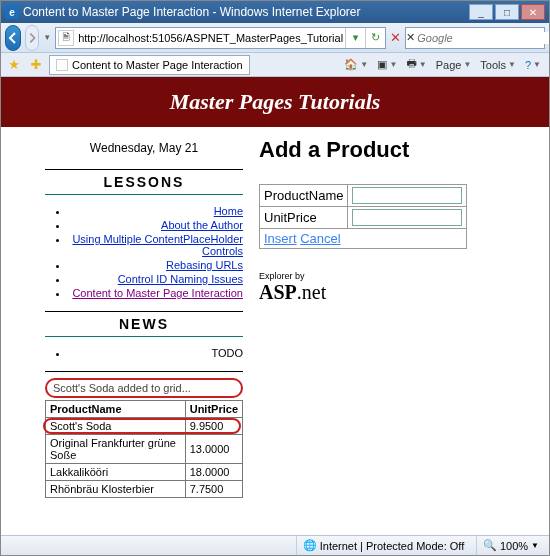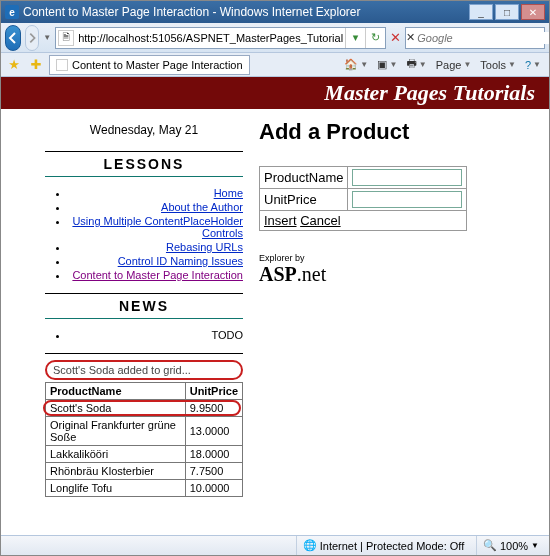--- a/index.html
+++ b/index.html
@@ -22,41 +22,41 @@
 .searchbox .x { width: 18px; color: #333; text-align: center; }
 .searchbox input { flex: 1; border: none; font-size: 11px; font-style: italic; color: #999; padding: 0 2px; outline: none; }
 .tabbar { height: 24px; background: #e6edf6; display: flex; align-items: center; padding: 0 4px; gap: 4px; border-bottom: 1px solid #b5c7de; }
 .favstar { width: 18px; height: 16px; color: #e8b714; font-size: 13px; text-align: center; }
 .tab { height: 20px; background: #fff; border: 1px solid #99aac3; display: flex; align-items: center; padding: 0 6px; font-size: 11px; gap: 4px; }
 .tab .pageico2 { width: 12px; height: 12px; border: 1px solid #ccc; }
 .toolbar-right { margin-left: auto; display: flex; gap: 1px; align-items: center; }
 .tbitem { height: 20px; padding: 0 4px; display: flex; align-items: center; gap: 2px; color: #333; font-size: 11px; }
 .tbitem .dd { font-size: 8px; color: #666; }
 .content { flex: 1; display: flex; flex-direction: column; overflow: hidden; }
-.banner { background: #730909; color: #fff; text-align: right; padding: 3px 14px; font-size: 22px; font-weight: bold; font-style: italic; font-family: Georgia, serif; }
+.banner { background: #730909; color: #fff; text-align: center; padding: 12px 14px; font-size: 22px; font-weight: bold; font-style: italic; font-family: Georgia, serif; }
 .main { flex: 1; display: flex; overflow: auto; background: #fff; padding-left: 36px; }
 .sidebar { width: 214px; padding: 6px 8px; font-family: Verdana, sans-serif; }
 .date { text-align: center; font-size: 12px; margin: 8px 0 14px; }
 .sechdr { text-align: center; font-weight: bold; font-size: 14px; letter-spacing: 2px; border-top: 1px solid #000; border-bottom: 1px solid #0f766e; padding: 4px 0; margin: 6px 0 10px; }
 .sidebar ul { padding-left: 24px; margin-bottom: 12px; text-align: right; }
 .sidebar li { font-size: 11px; color: #000; margin: 2px 0; }
 .sidebar a { color: #0028c8; text-decoration: underline; }
 .sidebar a.visited { color: #800080; }
 .statusmsg { border: 2px solid #c81e1e; border-radius: 10px; padding: 2px 6px; font-size: 11px; margin: 6px 0 2px; color: #444; }
 .prodtable { border-collapse: collapse; width: 100%; font-size: 11px; }
 .prodtable th, .prodtable td { border: 1px solid #777; padding: 2px 4px; text-align: left; }
 .prodtable th { font-weight: bold; }
 .hi-overlay { border: 2px solid #c81e1e; border-radius: 10px; position: absolute; pointer-events: none; }
 .mainpane { flex: 1; padding: 10px 8px; }
 .mainpane h1 { font-size: 22px; font-weight: bold; margin-bottom: 21px; font-family: Verdana, sans-serif; }
 .formtbl { border-collapse: collapse; font-size: 13px; }
 .formtbl td { border: 1px solid #999; padding: 2px 4px; }
 .formtbl input { width: 110px; height: 17px; border: 1px solid #7a9; font-size: 12px; }
 .formlinks { font-size: 13px; padding: 2px 4px; }
-.formlinks a { color: #000000; text-decoration: underline; }
+.formlinks a { color: #3b82f6; text-decoration: underline; }
 .powered { margin-top: 22px; font-size: 9px; }
 .powered .asp { font-size: 20px; font-family: Georgia, serif; }
 .powered .asp b { font-weight: 900; }
 .statusbar { height: 20px; background: linear-gradient(#f4f6fa,#e1e8f2); border-top: 1px solid #b5c7de; display: flex; align-items: center; font-size: 11px; padding: 0 4px; gap: 6px; }
 .statusbar .seg { display: flex; align-items: center; gap: 3px; border-left: 1px solid #c3d0e1; padding: 0 6px; height: 100%; }
 .statusbar .fill { flex: 1; }
 svg { display: block; }
 </style>
 </head>
 <body>
@@ -169,24 +169,20 @@
                 <td>13.0000</td>
               </tr>
           <tr>
                 <td>Lakkalikööri</td>
                 <td>18.0000</td>
               </tr>
           <tr>
                 <td>Rhönbräu Klosterbier</td>
                 <td>7.7500</td>
               </tr>
-          <tr>
-                <td>Longlife Tofu</td>
-                <td>10.0000</td>
-              </tr>
         </tbody>
           </table>
         <div class="hi-overlay" style="left:-2px;top:18px;width:198px;height:16px;"></div>
       </div>
     </div>
 
     <div class="mainpane">
       <h1>Add a Product</h1>
       <table class="formtbl">
         <tbody>

